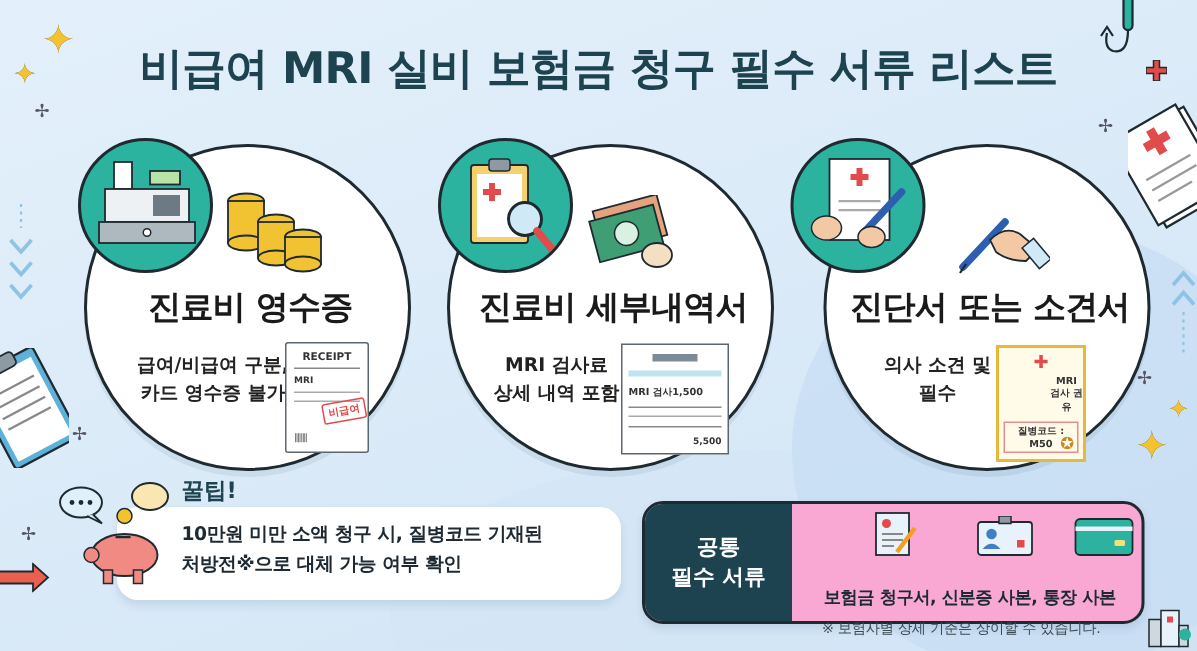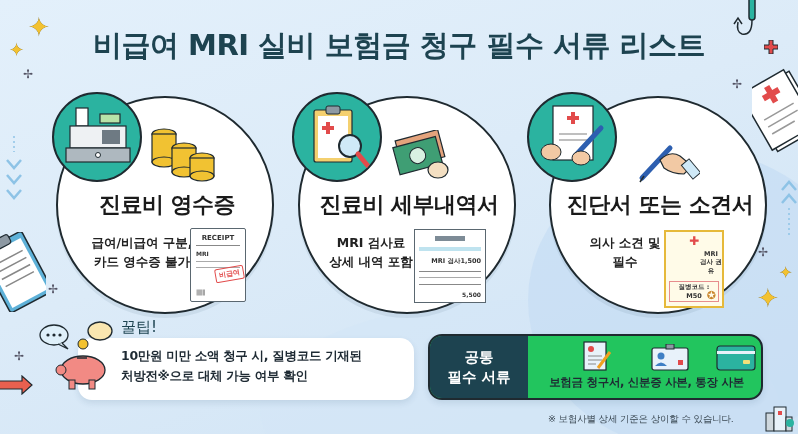--- a/index.html
+++ b/index.html
@@ -43,29 +43,29 @@
     }
     .doc {
       position: absolute; background: #fff; border: 1.5px solid #5a6770;
       font-family: "DejaVu Sans", sans-serif; color: #333;
     }
     .tip-box {
       position: absolute; left: 78px; top: 338px; width: 336px; height: 62px;
       background: #fff; border-radius: 14px; box-shadow: 0 3px 6px rgba(30,70,110,.12);
     }
     .tip-title {
-      position: absolute; left: 121px; top: 318px; font-size: 15px; font-weight: 400; color: #1d4350; text-align: center;
+      position: absolute; left: 121px; top: 318px; font-size: 15px; font-weight: 700; color: #1d4350; text-align: center;
     }
     .tip-text {
       position: absolute; left: 121px; top: 346px; font-size: 12.5px; font-weight: 700;
       line-height: 20px; color: #1e2a33; letter-spacing: -0.3px;
     }
     .common {
-      position: absolute; left: 428px; top: 334px; width: 335px; height: 66px;
-      border: 2px solid #1f2a30; border-radius: 14px; overflow: hidden; background: #22c55e;
+      position: absolute; left: 428px; top: 334px; width: 335px; height: 82px;
+      border: 2px solid #1f2a30; border-radius: 14px; overflow: hidden; background: #f9a8d4;
       box-shadow: 0 3px 6px rgba(30,70,110,.12);
     }
     .common-label {
       position: absolute; left: 0; top: 0; width: 98px; height: 100%;
       background: #1d4350; color: #fff; font-size: 14.5px; font-weight: 900;
       display: flex; flex-direction: column; align-items: center; justify-content: center; line-height: 20px;
     }
     .common-items {
       position: absolute; left: 110px; right: 8px; bottom: 8px;
       font-size: 11.5px; font-weight: 800; color: #1e2a33; text-align: center; letter-spacing: -0.3px;
@@ -196,21 +196,21 @@
   <g transform="rotate(-15 32 26)">
     <rect x="8" y="4" width="44" height="28" fill="#e4a37c" stroke="#1f2a30" stroke-width="1.2"></rect>
     <rect x="4" y="10" width="44" height="28" fill="#3f9e74" stroke="#1f2a30" stroke-width="1.2"></rect>
     <circle cx="26" cy="24" r="8" fill="#d9f1e2" stroke="#1f2a30"></circle>
   </g>
   <ellipse cx="46" cy="40" rx="10" ry="8" fill="#f3dfc2" stroke="#1f2a30" stroke-width="1.2"></ellipse>
 </svg>
 <div class="doc" style="left:414px;top:229px;width:72px;height:74px;">
   <div style="height:5px;width:30px;background:#7d8b96;margin:6px auto 4px;"></div>
   <div style="height:4px;background:#bfe3ef;margin:6px 4px;"></div>
-  <div style="display:flex;justify-content:flex-end;font-size:6.5px;font-weight:700;margin:2px 4px;">
+  <div style="display:flex;justify-content:flex-start;font-size:6.5px;font-weight:700;margin:2px 4px;">
     <span>MRI 검사</span>
     <span>1,500</span>
   </div>
   <div style="height:1px;background:#888;margin:5px 4px;"></div>
   <div style="height:1px;background:#aaa;margin:4px 4px;"></div>
   <div style="height:1px;background:#888;margin:6px 4px;"></div>
   <div style="text-align:right;font-size:6px;font-weight:700;margin:2px 4px;">5,500</div>
 </div>
 
 <div class="card" style="left:549px;top:96px;">

